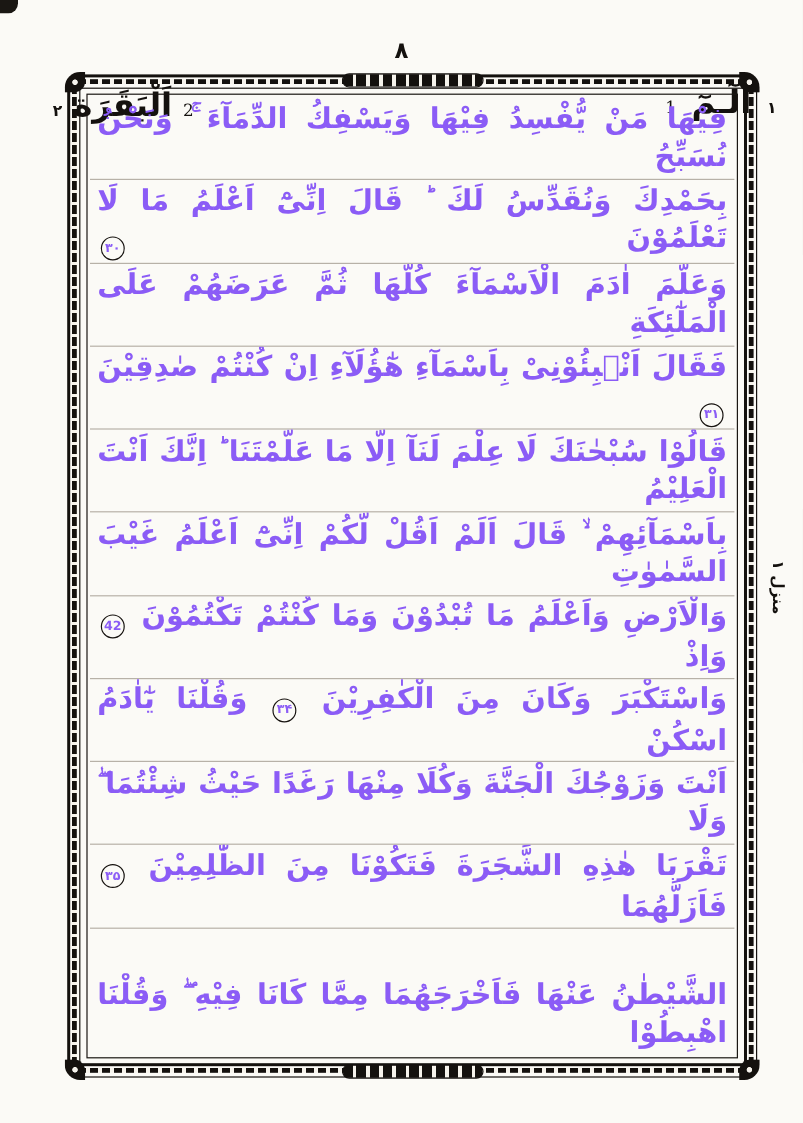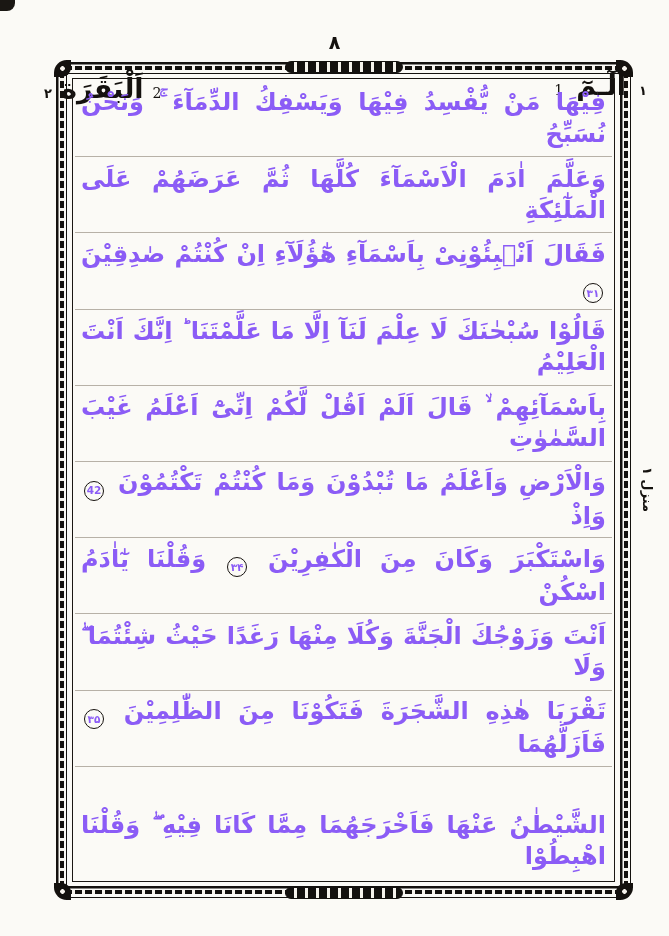--- a/index.html
+++ b/index.html
@@ -133,20 +133,23 @@
     <div class="corner corner-bl"></div>
     <div class="corner corner-br"></div>
 
     <div class="inner-frame"></div>
 
     <div class="rows">
         <div class="line-row">
           <div class="line-text"><span>فِيْهَا مَنْ يُّفْسِدُ فِيْهَا وَيَسْفِكُ الدِّمَآءَ ۚ وَنَحْنُ نُسَبِّحُ</span> </div>
         </div>
         <div class="line-row">
+          <div class="line-text"><span>بِحَمْدِكَ وَنُقَدِّسُ لَكَ ؕ قَالَ اِنِّىْٓ اَعْلَمُ مَا لَا تَعْلَمُوْنَ</span> <span class="verse-badge">۳۰</span> </div>
+        </div>
+        <div class="line-row">
           <div class="line-text"><span>وَعَلَّمَ اٰدَمَ الْاَسْمَآءَ كُلَّهَا ثُمَّ عَرَضَهُمْ عَلَى الْمَلٰٓئِكَةِ</span> </div>
         </div>
         <div class="line-row">
           <div class="line-text"><span>فَقَالَ اَنْۢبِئُوْنِىْ بِاَسْمَآءِ هٰٓؤُلَآءِ اِنْ كُنْتُمْ صٰدِقِيْنَ</span> <span class="verse-badge">۳۱</span> </div>
         </div>
         <div class="line-row">
           <div class="line-text"><span>قَالُوْا سُبْحٰنَكَ لَا عِلْمَ لَنَآ اِلَّا مَا عَلَّمْتَنَا ؕ اِنَّكَ اَنْتَ الْعَلِيْمُ</span> </div>
         </div>
         <div class="line-row">
           <div class="line-text"><span>بِاَسْمَآئِهِمْ ۙ قَالَ اَلَمْ اَقُلْ لَّكُمْ اِنِّىْٓ اَعْلَمُ غَيْبَ السَّمٰوٰتِ</span> </div>

